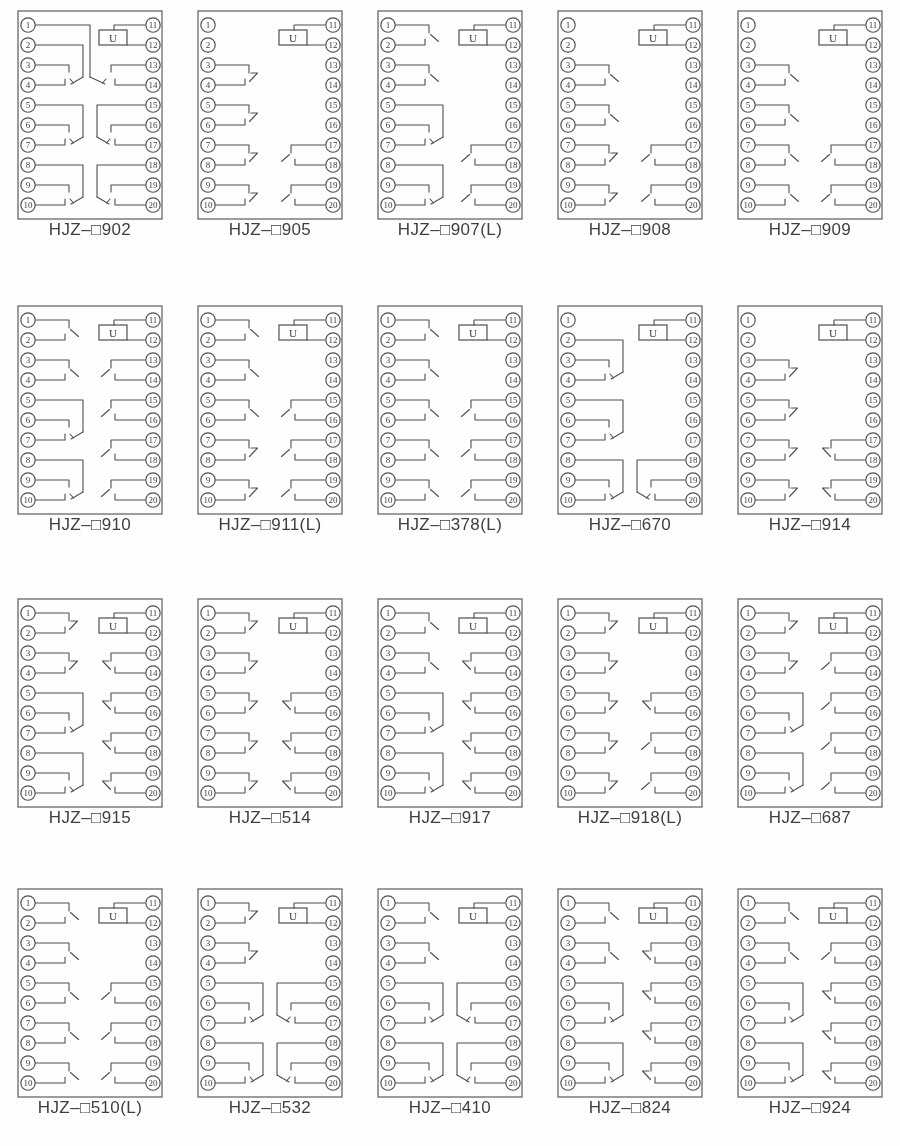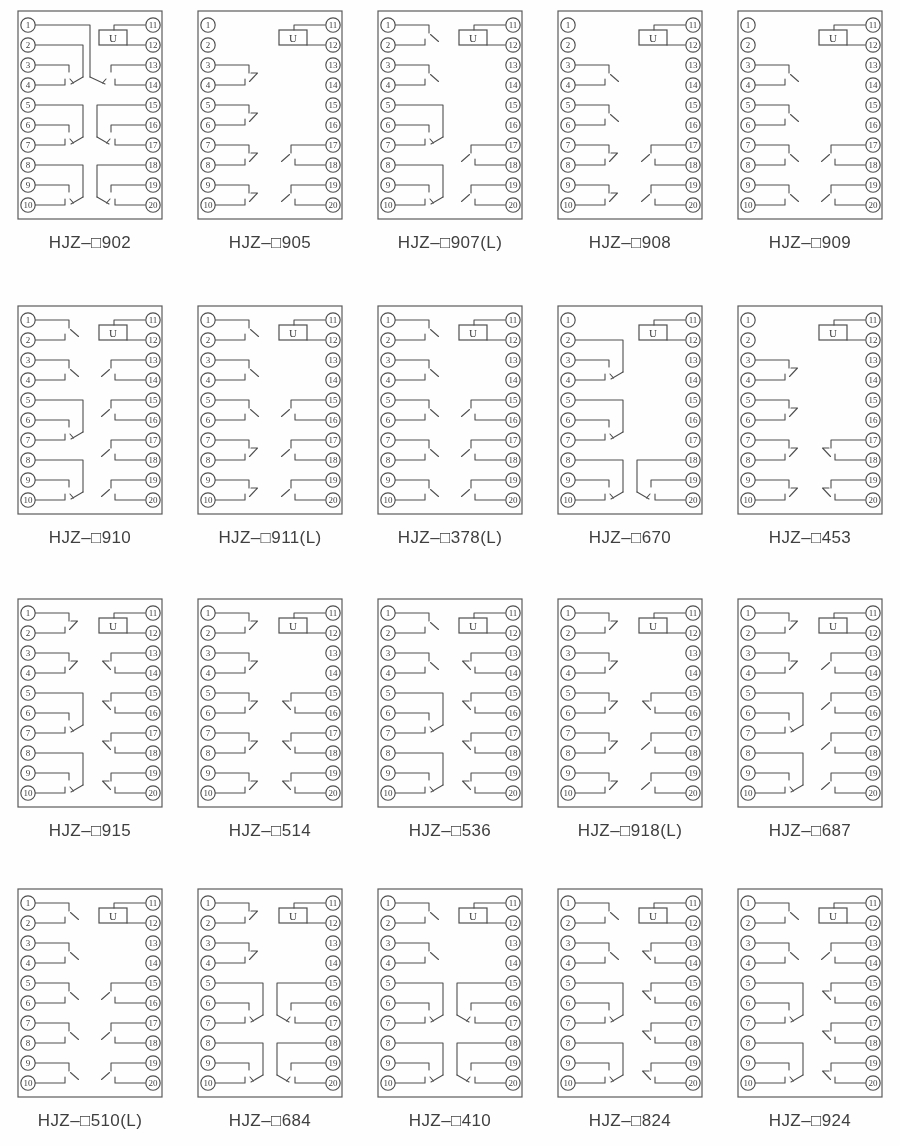--- a/index.html
+++ b/index.html
@@ -6,21 +6,21 @@
   #canvas{position:relative;width:900px;height:1146px;background:#fefefe;overflow:hidden;
           font-family:"Liberation Sans",sans-serif;}
   .unit{position:absolute;width:180px;text-align:center;}
   .schem{display:block;margin:0 auto;}
   .w{fill:none;stroke:#4f4f4f;stroke-width:1.1;stroke-linecap:round;stroke-linejoin:round;}
   .box{fill:none;stroke:#5a5a5a;stroke-width:1.2;}
   .term{fill:#ffffff;stroke:#4f4f4f;stroke-width:1.15;}
   .tnum{font-family:"Liberation Serif",serif;font-size:9px;fill:#3d3d3d;}
   .ulab{font-family:"Liberation Serif",serif;font-size:11px;fill:#3d3d3d;}
   .coilrect{fill:none;stroke:#4f4f4f;stroke-width:1.2;}
-  .dlabel{margin-top:13px;font-size:17px;letter-spacing:.4px;color:#3f3f3f;
+  .dlabel{font-size:17px;letter-spacing:.4px;color:#3f3f3f;
           font-family:"Liberation Sans",sans-serif;}
 </style>
 </head>
 <body>
 
 <div id="canvas">
     <div class="unit" style="left: 0px; top: 10px;">
       <svg class="schem" width="146" height="210" viewBox="0 0 146 210">
         <rect class="box" x="1" y="1" width="144" height="208"></rect>
         <g>
@@ -1279,21 +1279,21 @@
         </g>
         <g>
           <circle class="term" cx="136" cy="175" r="7.2"></circle>
           <text class="tnum" x="136" y="178.1" text-anchor="middle" font-size="8">19</text>
         </g>
         <g>
           <circle class="term" cx="136" cy="195" r="7.2"></circle>
           <text class="tnum" x="136" y="198.1" text-anchor="middle" font-size="8">20</text>
         </g>
       </svg>
-      <div class="dlabel">HJZ–□453</div>
+      <div class="dlabel">HJZ–□914</div>
     </div>
     <div class="unit" style="left: 0px; top: 598px;">
       <svg class="schem" width="146" height="210" viewBox="0 0 146 210">
         <rect class="box" x="1" y="1" width="144" height="208"></rect>
         <g>
           <path class="w" d="M128 15 H97 V20"></path>
           <path class="w" d="M128 35 H110"></path>
           <rect class="coilrect" x="82" y="20" width="28" height="15"></rect>
           <text class="ulab" x="96" y="31.5" text-anchor="middle">U</text>
         </g>
@@ -1683,21 +1683,21 @@
         </g>
         <g>
           <circle class="term" cx="136" cy="175" r="7.2"></circle>
           <text class="tnum" x="136" y="178.1" text-anchor="middle" font-size="8">19</text>
         </g>
         <g>
           <circle class="term" cx="136" cy="195" r="7.2"></circle>
           <text class="tnum" x="136" y="198.1" text-anchor="middle" font-size="8">20</text>
         </g>
       </svg>
-      <div class="dlabel">HJZ–□536</div>
+      <div class="dlabel">HJZ–□917</div>
     </div>
     <div class="unit" style="left: 540px; top: 598px;">
       <svg class="schem" width="146" height="210" viewBox="0 0 146 210">
         <rect class="box" x="1" y="1" width="144" height="208"></rect>
         <g>
           <path class="w" d="M128 15 H97 V20"></path>
           <path class="w" d="M128 35 H110"></path>
           <rect class="coilrect" x="82" y="20" width="28" height="15"></rect>
           <text class="ulab" x="96" y="31.5" text-anchor="middle">U</text>
         </g>
@@ -2213,21 +2213,21 @@
         </g>
         <g>
           <circle class="term" cx="136" cy="175" r="7.2"></circle>
           <text class="tnum" x="136" y="178.1" text-anchor="middle" font-size="8">19</text>
         </g>
         <g>
           <circle class="term" cx="136" cy="195" r="7.2"></circle>
           <text class="tnum" x="136" y="198.1" text-anchor="middle" font-size="8">20</text>
         </g>
       </svg>
-      <div class="dlabel">HJZ–□684</div>
+      <div class="dlabel">HJZ–□532</div>
     </div>
     <div class="unit" style="left: 360px; top: 888px;">
       <svg class="schem" width="146" height="210" viewBox="0 0 146 210">
         <rect class="box" x="1" y="1" width="144" height="208"></rect>
         <g>
           <path class="w" d="M128 15 H97 V20"></path>
           <path class="w" d="M128 35 H110"></path>
           <rect class="coilrect" x="82" y="20" width="28" height="15"></rect>
           <text class="ulab" x="96" y="31.5" text-anchor="middle">U</text>
         </g>

